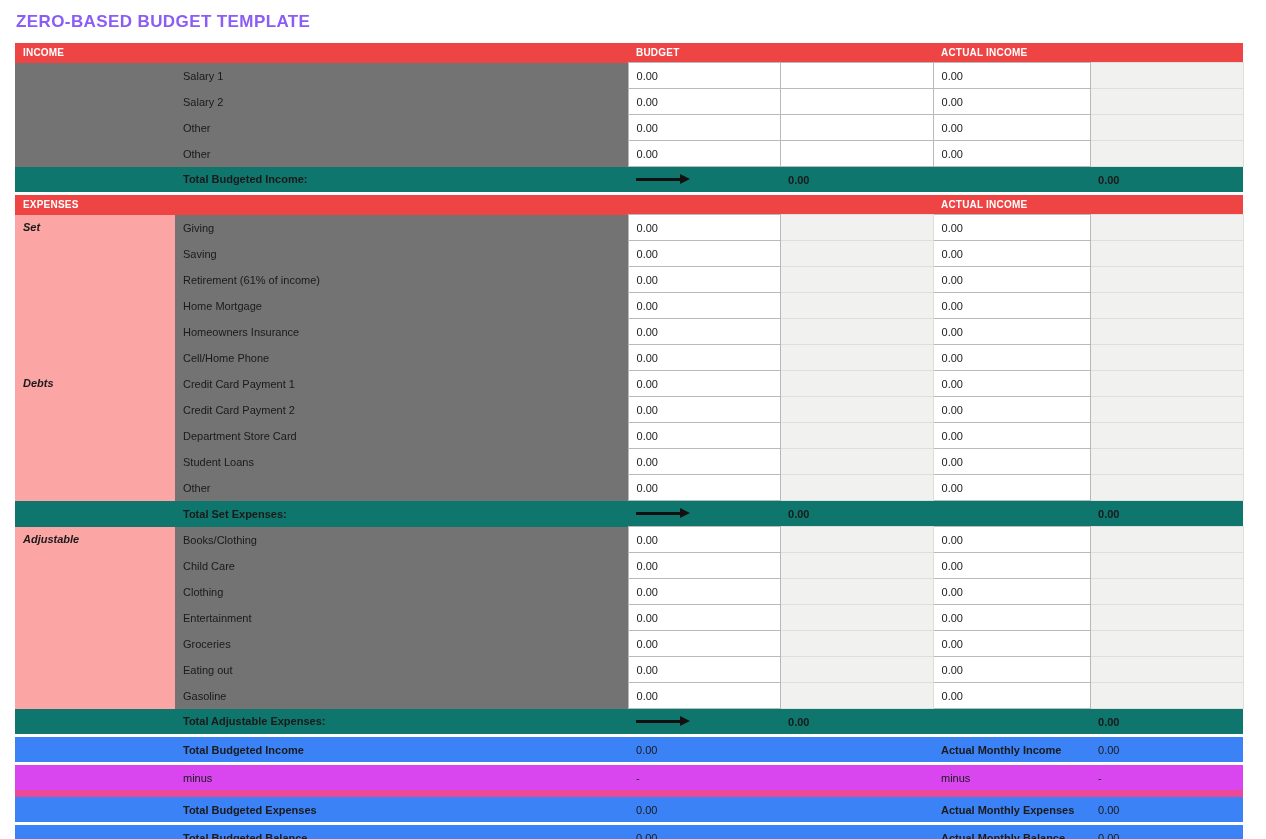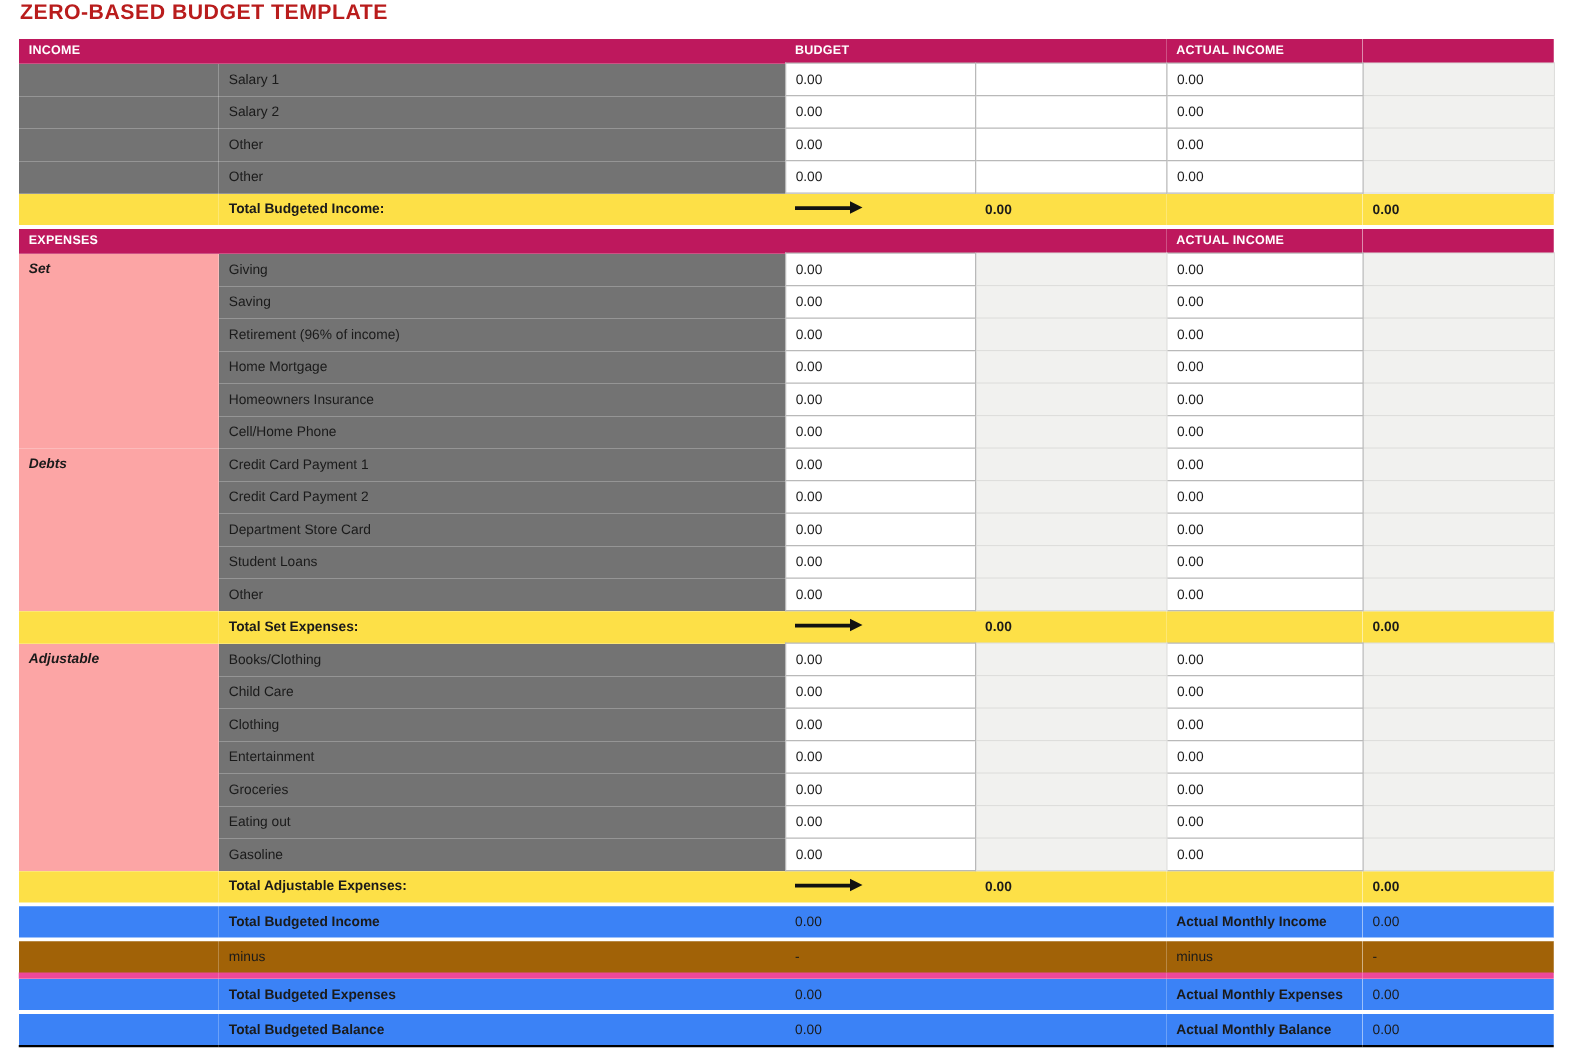--- a/index.html
+++ b/index.html
@@ -1,27 +1,27 @@
 <!DOCTYPE html>
 <html><head>
 <meta charset="utf-8">
 <style>
   html,body{margin:0;padding:0;background:#ffffff;}
   body{font-family:"Liberation Sans", sans-serif;font-size:11px;color:#1a1a1a;min-width:1266px;}
-  .title{font-size:17px;font-weight:bold;color:#b91c1c;letter-spacing:.4px;margin:0 0 11px 16px;}
+  .title{font-size:17px;font-weight:bold;color:#8b5cf6;letter-spacing:.4px;margin:12px 0 11px 16px;}
   table{border-collapse:collapse;table-layout:fixed;width:1228px;margin-left:15px;}
   td{padding:0 2px 0 8px;height:25px;font-size:11px;vertical-align:middle;white-space:nowrap;overflow:hidden;}
-  tr.bar td{background:#be185d;color:#ffffff;font-weight:bold;font-size:10px;height:19px;letter-spacing:.2px;}
+  tr.bar td{background:#ef4444;color:#ffffff;font-weight:bold;font-size:10px;height:19px;letter-spacing:.2px;}
   td.blue{background:#737373;}
   td.cat{background:#fca5a5;font-weight:bold;font-style:italic;vertical-align:top;padding-top:6px;}
   td.input{background:#ffffff;border:1px solid #b9b9b9;}
   td.muted{background:#f1f1ef;border:1px solid #dededc;}
-  tr.total-row td{background:#fde047;}
+  tr.total-row td{background:#0f766e;}
   tr.summary-total td{background:#3b82f6;}
-  tr.minus-row td{background:#a16207;border-bottom:5px solid #ec4899;}
+  tr.minus-row td{background:#d946ef;border-bottom:7px solid #ec4899;}
   tr.gap-after td{border-bottom:3px solid #ffffff;}
   tr.black-rule td{border-bottom:2px solid #000000;}
   .bold{font-weight:bold;}
   .arrow{display:inline-block;width:44px;height:3px;background:#111111;position:relative;vertical-align:middle;margin-top:-2px;}
   .arrow::after{content:"";position:absolute;right:-10px;top:-4px;width:0;height:0;
     border-left:10px solid #111111;border-top:5px solid transparent;border-bottom:5px solid transparent;}
 </style>
 </head>
 <body>
 
@@ -110,21 +110,21 @@
         <td class="muted"></td>
       </tr>
       <tr class="row">
         <td class="blue">Saving</td>
         <td class="input">0.00</td>
         <td class="muted"></td>
         <td class="input">0.00</td>
         <td class="muted"></td>
       </tr>
       <tr class="row">
-        <td class="blue">Retirement (96% of income)</td>
+        <td class="blue">Retirement (61% of income)</td>
         <td class="input">0.00</td>
         <td class="muted"></td>
         <td class="input">0.00</td>
         <td class="muted"></td>
       </tr>
       <tr class="row">
         <td class="blue">Home Mortgage</td>
         <td class="input">0.00</td>
         <td class="muted"></td>
         <td class="input">0.00</td>

